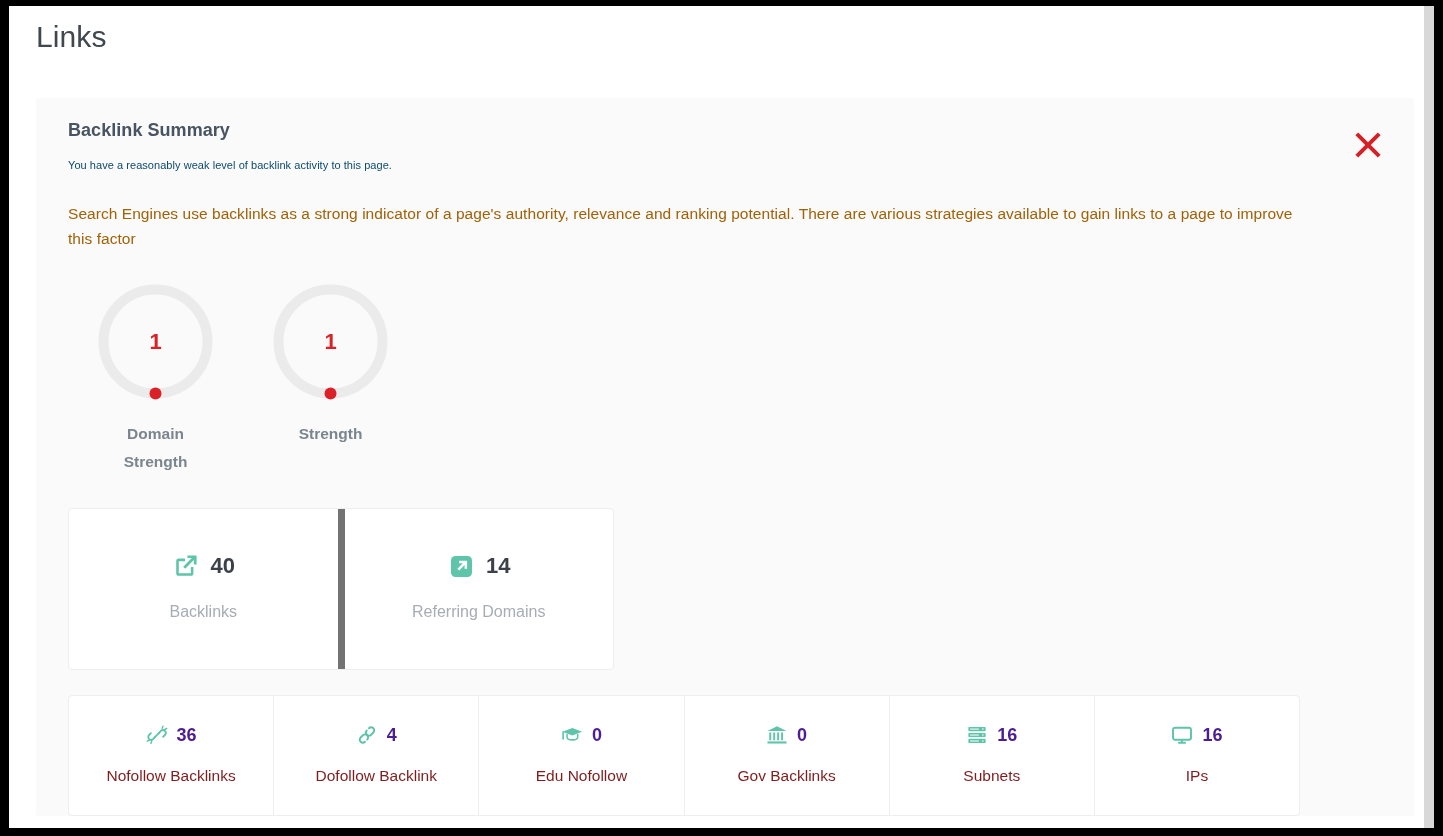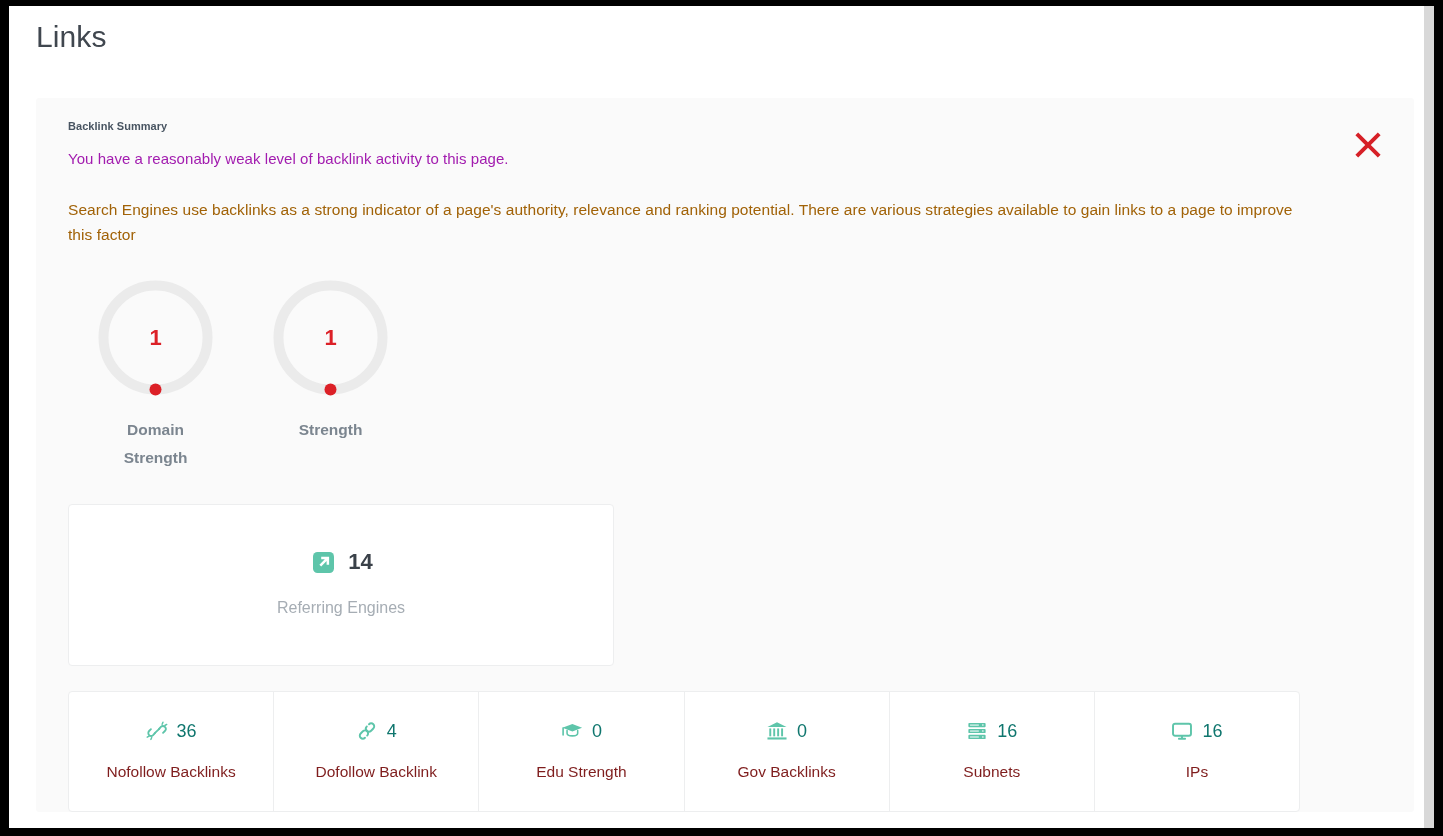--- a/index.html
+++ b/index.html
@@ -71,31 +71,31 @@
     border-radius: 3px;
     padding: 22px 32px 0 32px;
   }
 
   .panel-header {
     position: relative;
   }
 
   .panel-heading {
     margin: 0 0 18px 0;
-    font-size: 11px;
+    font-size: 18px;
     font-weight: bold;
     color: #485461;
     letter-spacing: 0.05px;
   }
 
   .panel-sub {
     margin: 0 0 30px 0;
-    font-size: 15px;
+    font-size: 11px;
     font-weight: 400;
-    color: #a21caf;
+    color: #0c4a6e;
     letter-spacing: 0.05px;
   }
 
   .panel-body-text {
     margin: 0 0 24px 0;
     font-size: 15.5px;
     line-height: 25px;
     color: #a16207;
     max-width: 1240px;
     letter-spacing: 0.05px;
@@ -159,21 +159,21 @@
     border: 1px solid #edeeef;
     border-radius: 4px;
     overflow: hidden;
   }
   .primary-card {
     flex: 1 1 0;
     padding: 40px 10px 48px 10px;
     text-align: center;
   }
   .primary-card + .primary-card {
-    border-left: 3px solid #737373;
+    border-left: 7px solid #737373;
   }
   .primary-card-top {
     display: flex;
     align-items: center;
     justify-content: center;
     gap: 11px;
     height: 34px;
   }
   .primary-card-num {
     font-size: 22px;
@@ -207,22 +207,22 @@
   }
   .secondary-card-top {
     display: flex;
     align-items: center;
     justify-content: center;
     gap: 9px;
     height: 26px;
   }
   .secondary-card-num {
     font-size: 18px;
-    font-weight: normal;
-    color: #0f766e;
+    font-weight: bold;
+    color: #4c1d95;
     line-height: 1;
   }
   .secondary-card-label {
     margin-top: 19px;
     font-size: 15.5px;
     color: #7f1d1d;
   }
 
   .ico { display: inline-flex; align-items: center; justify-content: center; }
 </style>
@@ -278,32 +278,44 @@
             </div>
             <div class="gauge-label">
               <div>Strength</div>
             </div>
           </div>
 
         </div>
 
         <div class="primary-cards">
 
+          <div class="primary-card">
+            <div class="primary-card-top">
+              <span class="ico">
+                <svg width="28" height="28" viewBox="0 0 28 28" aria-hidden="true">
+                  <path d="M4.2 9.2 a2.6 2.6 0 0 1 2.6-2.6 h6.2 v2.6 h-6.2 v12 h12 v-6.2 h2.6 v6.2 a2.6 2.6 0 0 1 -2.6 2.6 h-12 a2.6 2.6 0 0 1 -2.6 -2.6 z" fill="#5ec5aa"></path>
+                  <path d="M15.4 3.4 h9.2 v9.2 h-2.8 v-4.5 l-8.6 8.6 -2 -2 8.6 -8.6 h-4.4 z" fill="#5ec5aa"></path>
+                </svg>
+              </span>
+              <span class="primary-card-num">40</span>
+            </div>
+            <div class="primary-card-label">Backlinks</div>
+          </div>
 
           <div class="primary-card">
             <div class="primary-card-top">
               <span class="ico">
                 <svg width="28" height="28" viewBox="0 0 28 28" aria-hidden="true">
                   <rect x="4" y="4" width="21" height="21" rx="4.5" fill="#5ec5aa"></rect>
                   <path d="M10.4 16.7 l5.4 -5.4 h-3.6 v-2.5 h7.9 v7.9 h-2.5 v-3.6 l-5.4 5.4 z" fill="#ffffff"></path>
                 </svg>
               </span>
               <span class="primary-card-num">14</span>
             </div>
-            <div class="primary-card-label">Referring Engines</div>
+            <div class="primary-card-label">Referring Domains</div>
           </div>
 
         </div>
 
         <div class="secondary-cards">
 
           <div class="secondary-card">
             <div class="secondary-card-top">
               <span class="ico">
                 <svg width="22" height="22" viewBox="0 0 24 24" aria-hidden="true">
@@ -345,21 +357,21 @@
               <span class="ico">
                 <svg width="22" height="22" viewBox="0 0 24 24" aria-hidden="true">
                   <path d="M1.6 8.4 L12.4 4.4 L23.0 8.4 L12.4 12.6 Z" fill="#5ec5aa"></path>
                   <path d="M6.6 11.0 v3.4 c0 1.9 2.6 3.0 5.8 3.0 c3.2 0 5.8 -1.1 5.8 -3.0 v-3.4 l-5.8 2.3 z" fill="#ffffff"></path>
                   <path d="M6.6 11.4 v3.0 c0 1.8 2.6 2.9 5.8 2.9 c3.2 0 5.8 -1.1 5.8 -2.9 v-3.0" fill="none" stroke="#5ec5aa" stroke-width="1.7" stroke-linecap="round"></path>
                   <path d="M2.3 8.8 v7.6" fill="none" stroke="#5ec5aa" stroke-width="1.8" stroke-linecap="round"></path>
                 </svg>
               </span>
               <span class="secondary-card-num">0</span>
             </div>
-            <div class="secondary-card-label">Edu Strength</div>
+            <div class="secondary-card-label">Edu Nofollow</div>
           </div>
 
           <div class="secondary-card">
             <div class="secondary-card-top">
               <span class="ico">
                 <svg width="22" height="22" viewBox="0 0 24 24" aria-hidden="true">
                   <path d="M12 2.4 L22.4 7.6 H1.6 Z" fill="#5ec5aa"></path>
                   <g fill="#5ec5aa">
                     <rect x="3.6" y="9.2" width="2.1" height="8.6"></rect>
                     <rect x="7.9" y="9.2" width="2.1" height="8.6"></rect>

